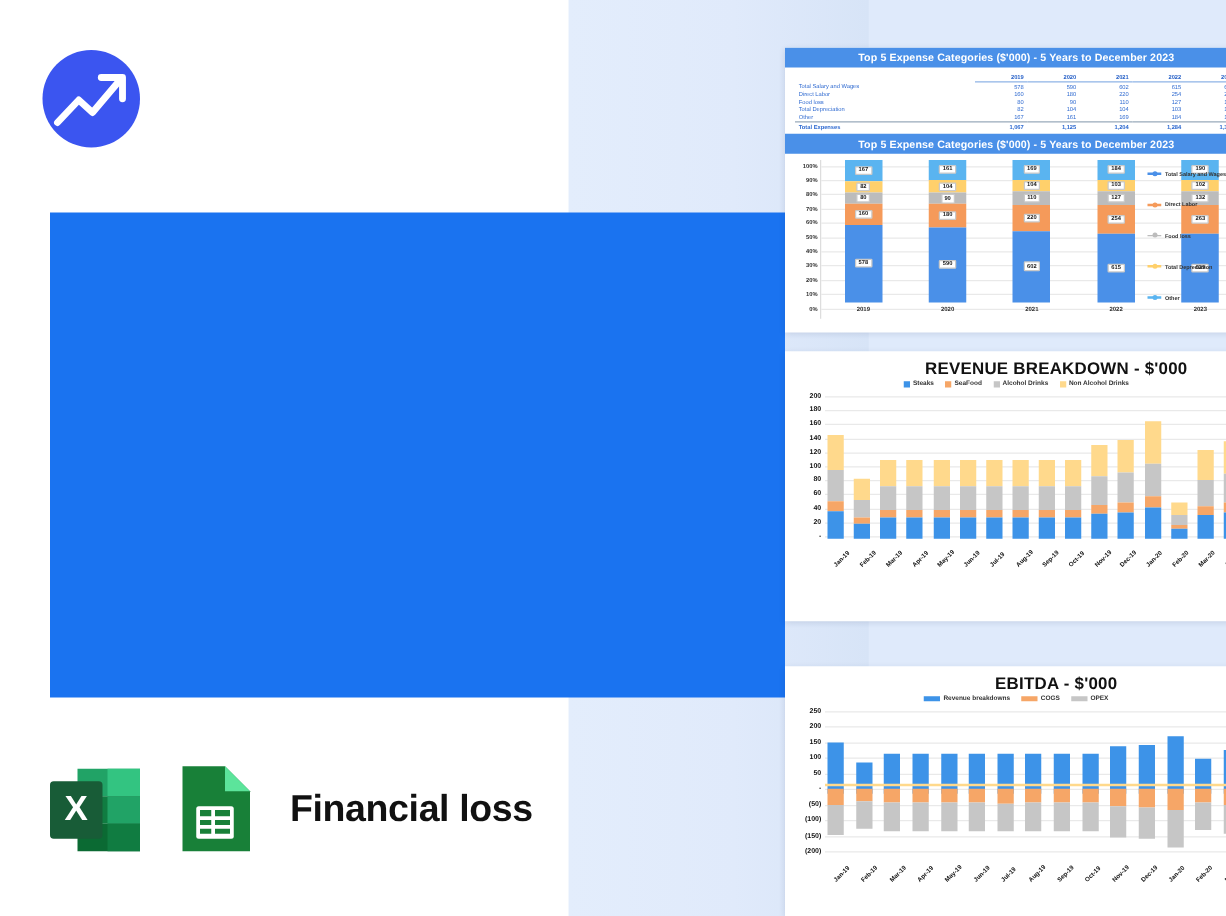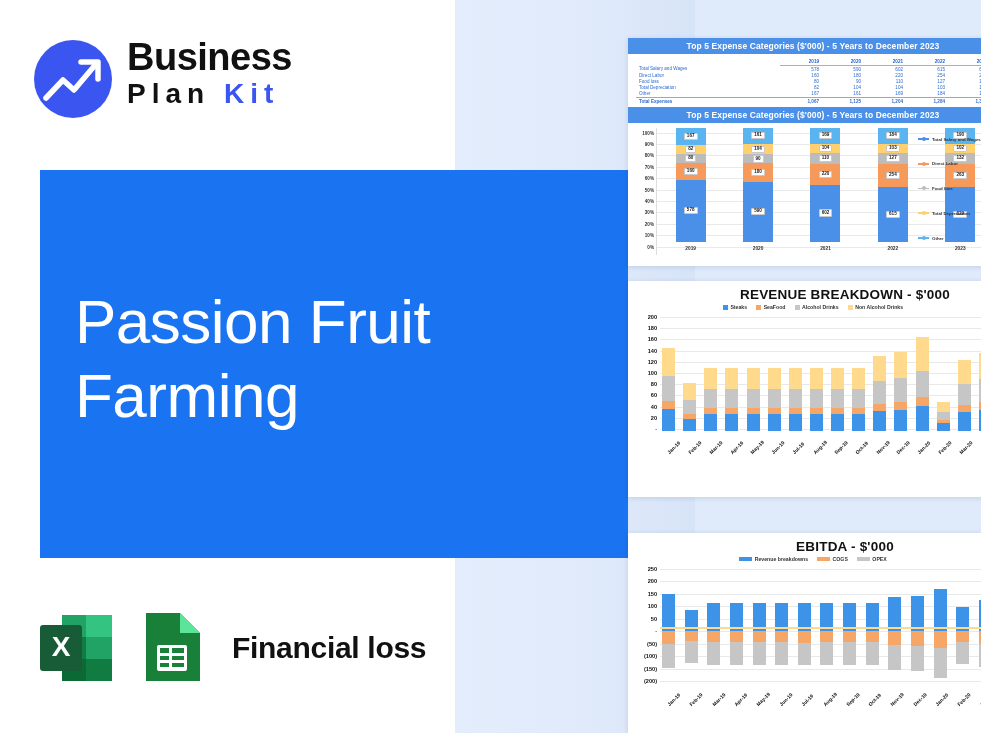--- a/index.html
+++ b/index.html
@@ -162,33 +162,22 @@
   <div class="panel-lightblue-fade"></div>
   <div class="hero-blue"></div>
 
   <div class="logo">
     <div class="logo-circle">
       <svg width="78" height="78" viewBox="0 0 78 78">
         <path d="M12 58 L29 40 L40 50 L62 24" stroke="#ffffff" stroke-width="5.5" fill="none" stroke-linecap="round" stroke-linejoin="round"></path>
         <path d="M47 22 L64 22 L64 39" stroke="#ffffff" stroke-width="5.5" fill="none" stroke-linecap="round" stroke-linejoin="round"></path>
       </svg>
     </div>
-    <div class="logo-text">
-      <div class="logo-line1">Business</div>
-      <div class="logo-line2">
-        <span>Plan</span>
-        <span class="kit">Kit</span>
-      </div>
-    </div>
   </div>
 
-  <div class="hero-title">
-    <div><span>Passion Fruit</span></div>
-    <div><span>Farming</span></div>
-  </div>
 
   <div class="footer-row">
     <div class="xls-icon">
       <svg width="78" height="74" viewBox="0 0 78 74">
         <rect x="24" y="4" width="50" height="22" fill="#21A366"></rect>
         <rect x="48" y="4" width="26" height="22" fill="#33C481"></rect>
         <rect x="24" y="26" width="50" height="22" fill="#107C41"></rect>
         <rect x="48" y="26" width="26" height="22" fill="#21A366"></rect>
         <rect x="24" y="48" width="50" height="22" fill="#0B6A33"></rect>
         <rect x="48" y="48" width="26" height="22" fill="#107C41"></rect>

